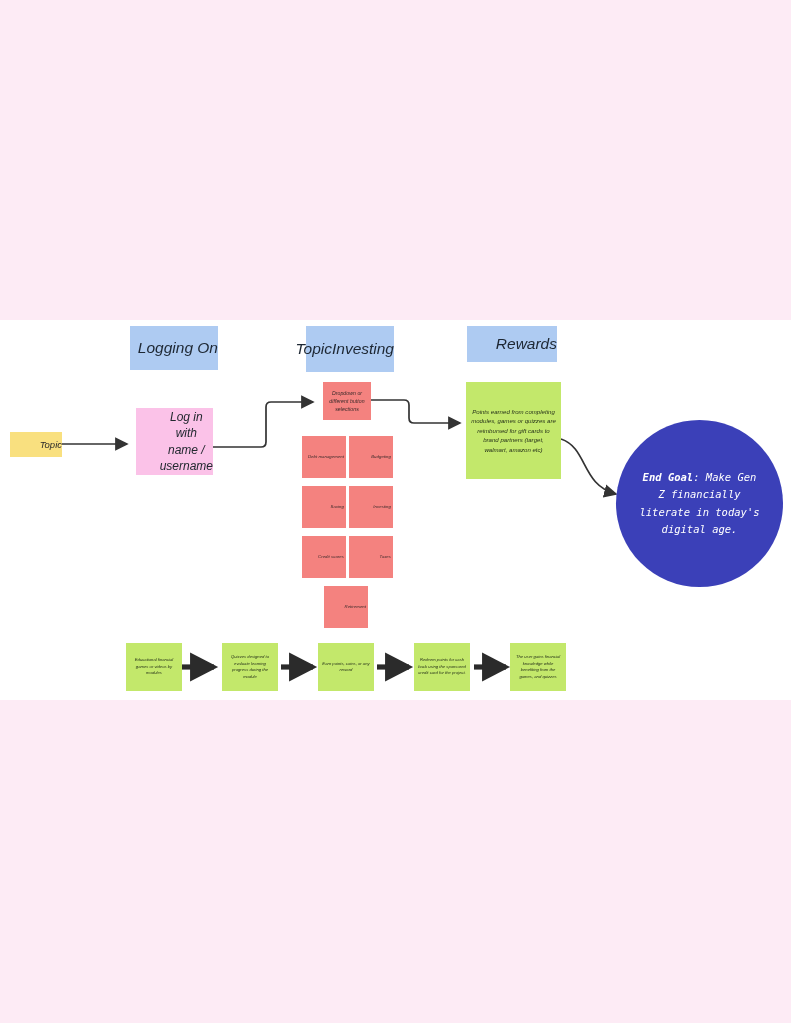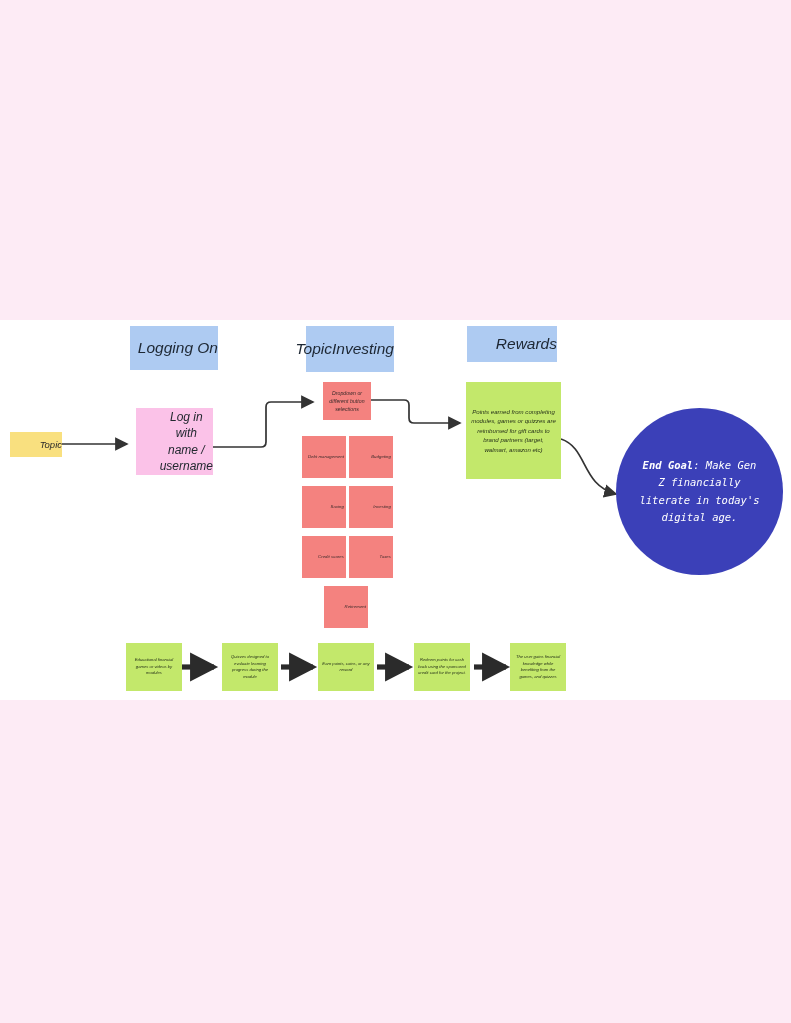--- a/index.html
+++ b/index.html
@@ -205,21 +205,21 @@
     </div>
 
     <div class="node topic-card" style="left:324px; top:266px; width:44px; height:42px;">
       <span>Retirement</span>
     </div>
 
     <div class="node green-node rewards-node" style="left:466px; top:62px; width:95px; height:97px;">
       <span>Points earned from completing modules, games or quizzes are reimbursed for gift cards to brand partners (target, walmart, amazon etc)</span>
     </div>
 
-    <div class="node end-goal" style="left:616px; top:88px; width:167px; height:167px;">
+    <div class="node end-goal" style="left:616px; top:100px; width:167px; height:167px;">
       <span>
         <b>End Goal</b><span>: Make Gen Z financially literate in today's digital age.</span>
       </span>
     </div>
 
     <div class="node green-node flow-node" style="left:126px; top:323px; width:56px; height:48px;">
       <span>Educational financial games or videos by modules</span>
     </div>
     <div class="node green-node flow-node" style="left:222px; top:323px; width:56px; height:48px;">
       <span>Quizzes designed to evaluate learning progress during the module</span>

